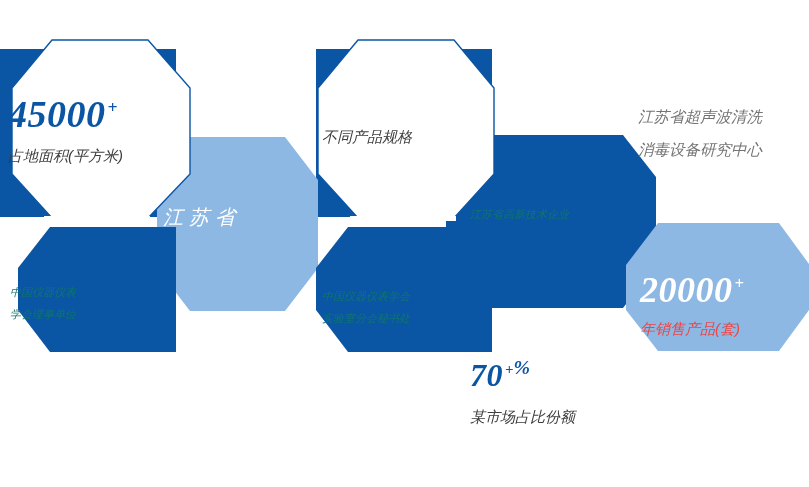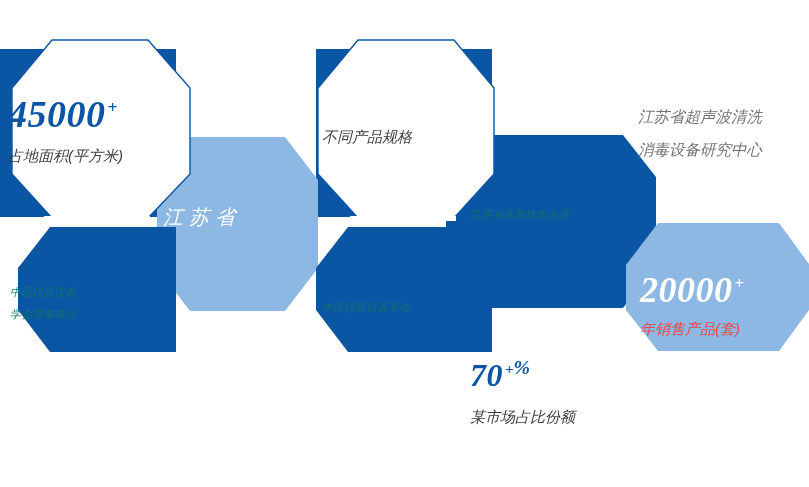--- a/index.html
+++ b/index.html
@@ -167,20 +167,21 @@
     <div class="label-dark">消毒设备研究中心</div>
   </div>
 
   <div id="c-council" class="cell on-blue">
     <div class="label-white">中国仪器仪表</div>
     <div class="label-white">学会理事单位</div>
   </div>
 
   <div id="c-secretar" class="cell on-blue">
     <div class="label-white">中国仪器仪表学会</div>
+    <div class="label-white">实验室分会秘书处</div>
   </div>
 
   <div id="c-sales" class="cell on-lightblue">
     <div class="big-num">
       <span>20000</span><span class="sup">+</span>
     </div>
     <div class="caption">年销售产品(套)</div>
   </div>
 
   <div id="c-share" class="cell plain">

